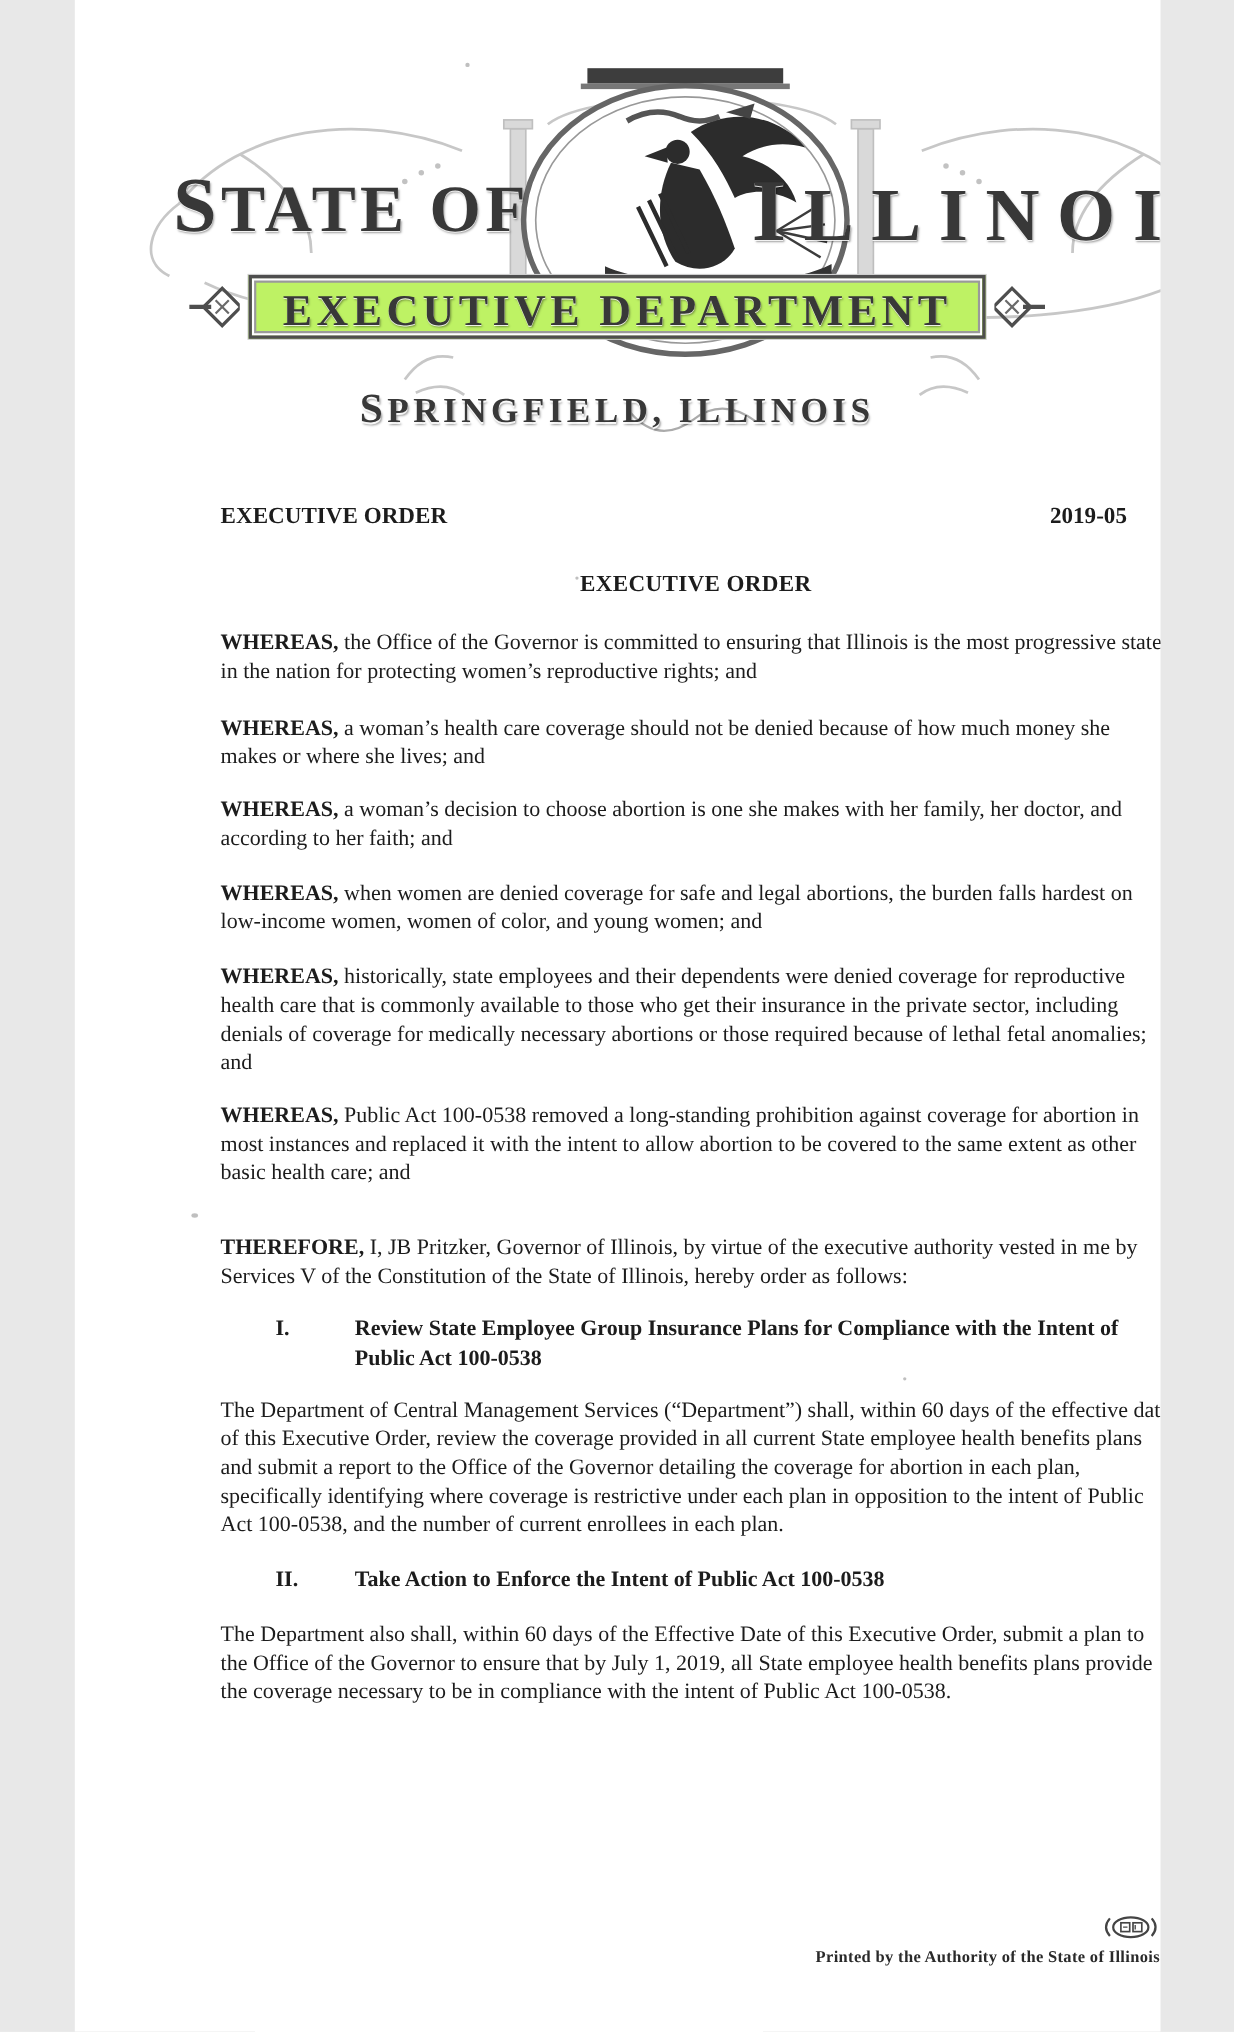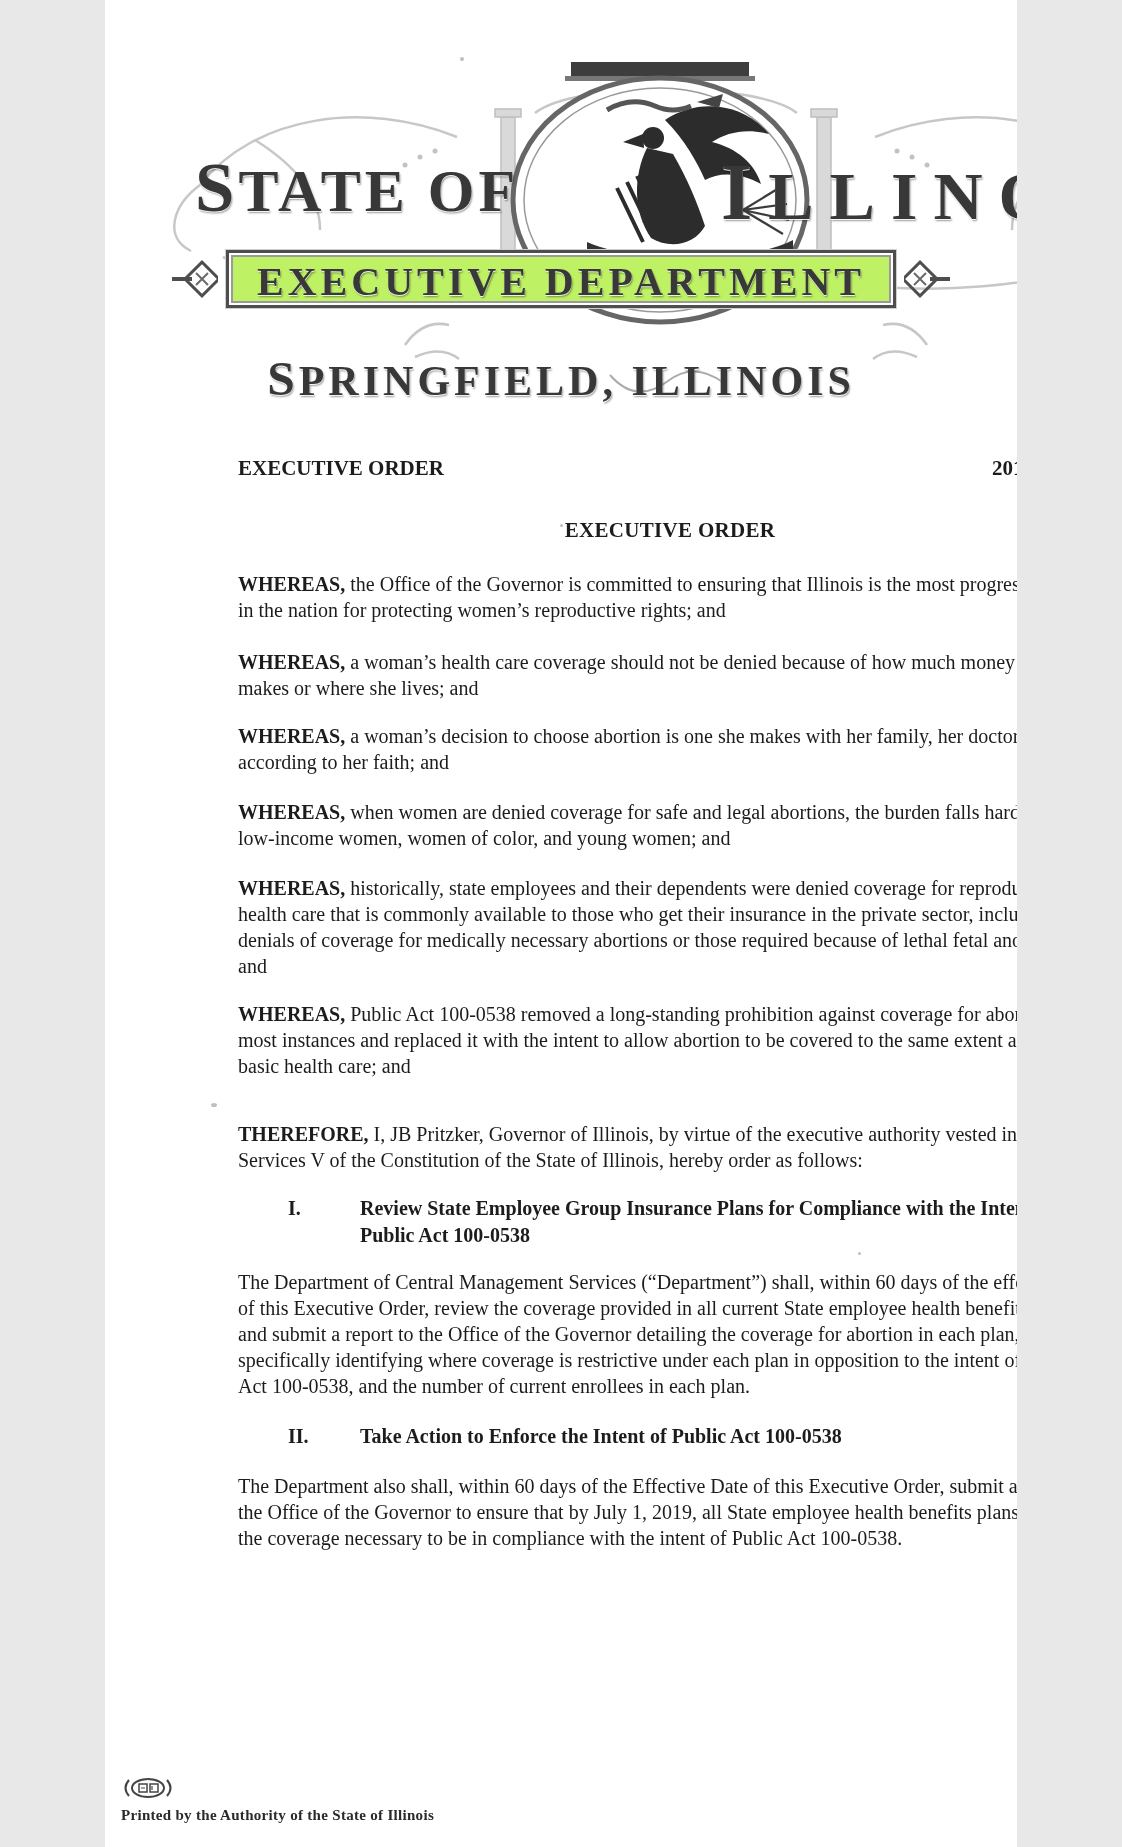--- a/index.html
+++ b/index.html
@@ -1,17 +1,17 @@
 <!DOCTYPE html>
 <html><head>
 <meta charset="utf-8">
 <style>
   html,body { margin:0; padding:0; background:#e8e8e8; }
   .page {
-    position:relative; width:912px; height:1847px; margin:0 auto;
+    position:relative; width:987px; height:1847px; margin:0 auto;
     background:#ffffff; overflow:hidden;
     font-family:"Liberation Serif","DejaVu Serif",serif; color:#1c1c1c;
   }
   
   .header-art { position:absolute; top:45px; left:0; width:1122px; height:360px; }
   .engraved {
     font-weight:bold; color:#383838; line-height:1;
     text-shadow:0 1px 0 rgba(255,255,255,.85), 1px 2px 2px rgba(0,0,0,.38);
   }
   .state-of  { position:absolute; top:152px; left:90px;  font-size:60px; letter-spacing:4px; }
@@ -19,38 +19,38 @@
   .state-of::first-letter, .illinois::first-letter, .springfield::first-letter { font-size:118%; }
   .banner-row { position:absolute; top:250px; left:0; width:100%;
     display:flex; justify-content:center; align-items:center; gap:8px; }
   .banner-box {
     border:3px solid #4e4e4e; background:#bef264;
     box-shadow: inset 0 0 0 2px #ffffff, inset 0 0 0 4px #9a9a9a, 0 0 0 1px #cfcfcf;
     padding:9px 28px 3px 28px;
   }
   .banner-text { font-size:40px; letter-spacing:4px; white-space:nowrap; }
   .springfield { position:absolute; top:354px; left:0; width:100%;
-    text-align:center; font-size:42px; letter-spacing:4px; }
+    text-align:center; font-size:32px; letter-spacing:4px; }
   
   .doc-body { position:absolute; top:455px; left:133px; width:864px;
     font-size:20px; line-height:26px; }
   .meta { display:flex; justify-content:space-between; font-weight:bold;
     font-size:21px; padding-right:40px; }
   .doc-title { text-align:center; font-weight:bold; font-size:21px;
     letter-spacing:.3px; margin:36px 0 0 0; }
   p.body-par { margin:0; }
   .lead { font-weight:bold; }
   .mt20{margin-top:20px!important}.mt22{margin-top:22px!important}
   .mt23{margin-top:23px!important}.mt24{margin-top:24px!important}
   .mt26{margin-top:26px!important}.mt28{margin-top:28px!important}.mt42{margin-top:42px!important}
   .section { display:flex; line-height:27px; }
   .sec-num { margin-left:50px; width:72px; flex:0 0 72px; font-weight:bold; }
   .sec-heading { font-weight:bold; max-width:780px; }
   
-  .footer { position:absolute; top:1776px; left:0; width:100%; text-align:left;margin-left:16px; }
+  .footer { position:absolute; top:1740px; left:0; width:100%; text-align:right; }
   .union-bug { display:inline-block; }
   .printed { font-size:15px; margin-top:3px; color:#2a2a2a; letter-spacing:.3px; font-weight:bold; }
   
   .speck { position:absolute; background:#8a8a8a; border-radius:50%; opacity:.55; }
 </style>
 </head>
 <body>
 
 <div class="page">
 

